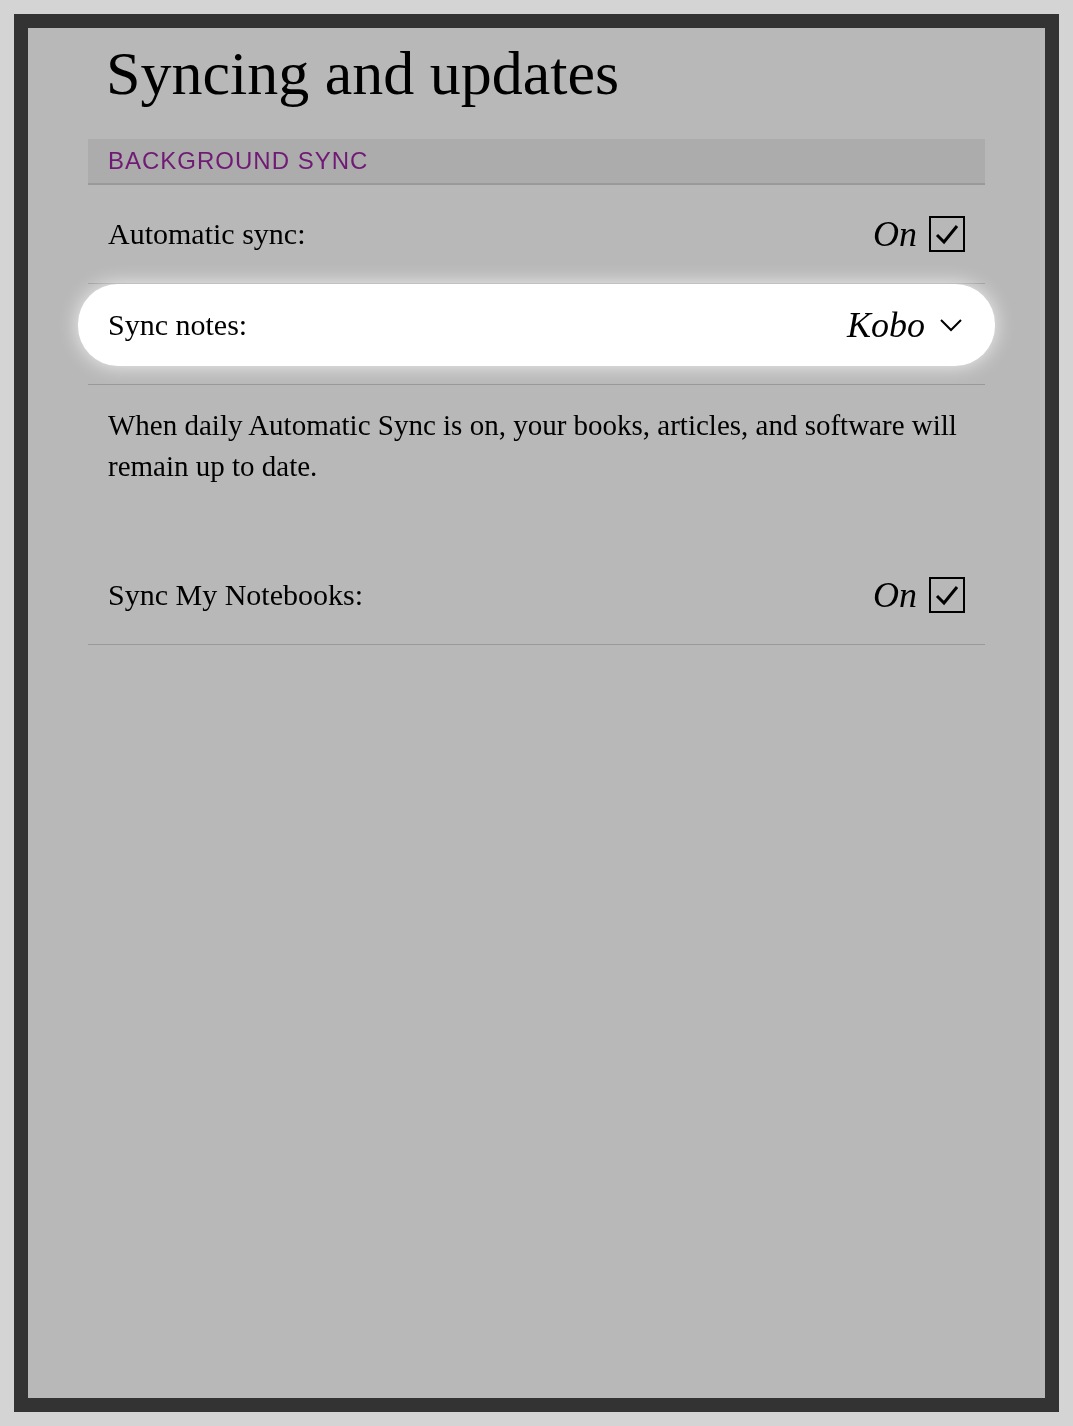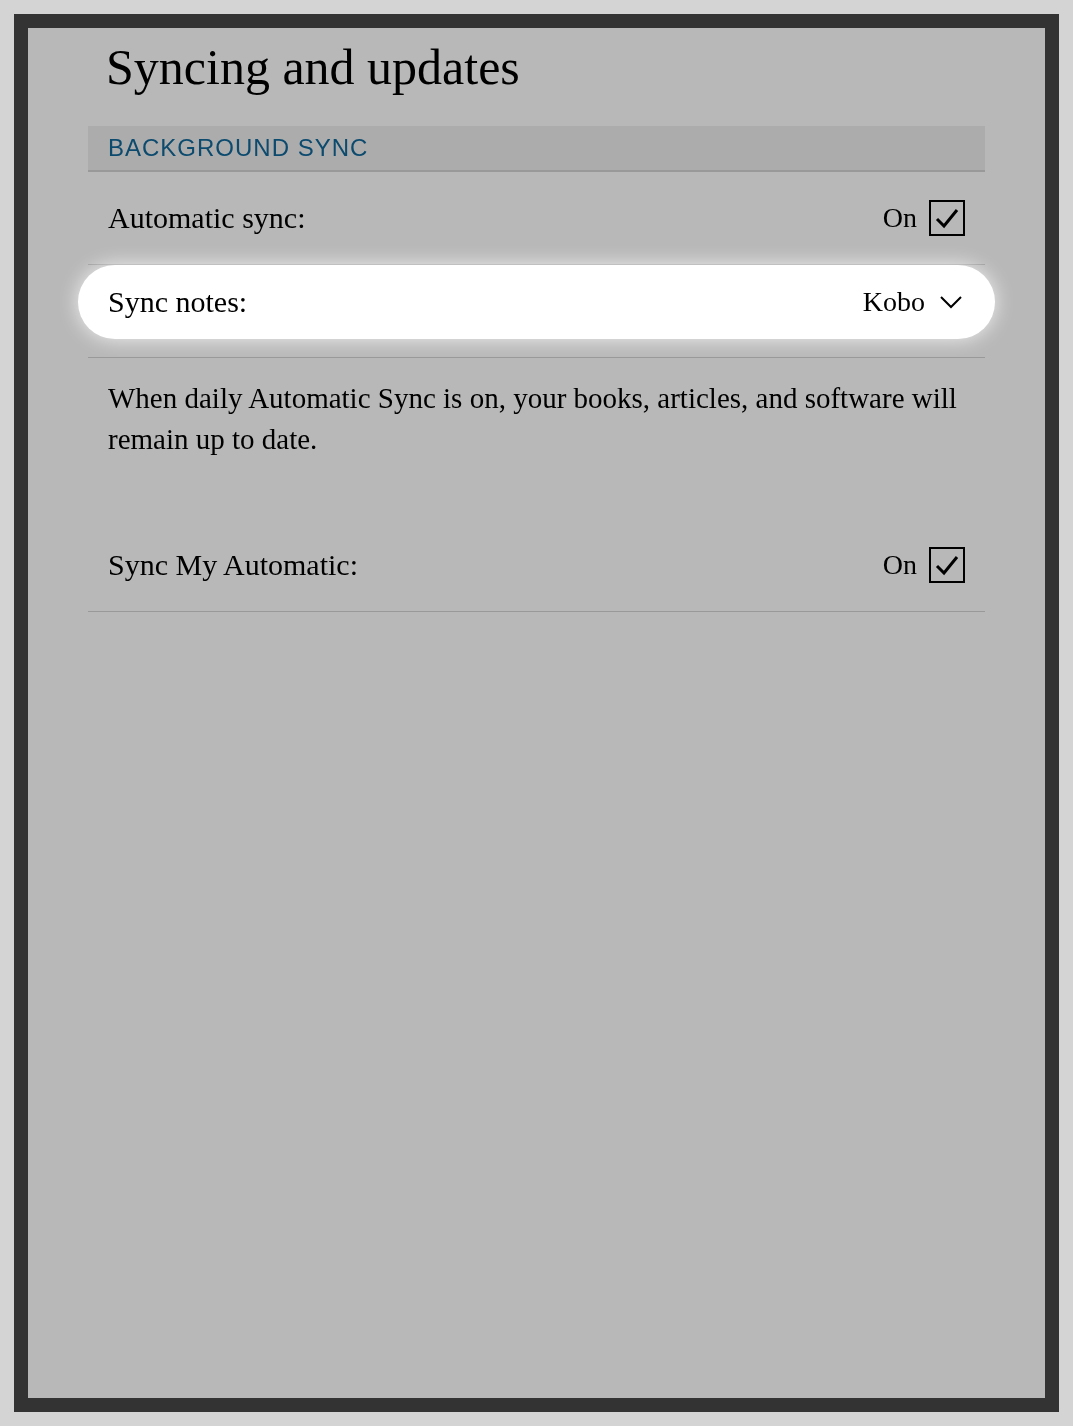--- a/index.html
+++ b/index.html
@@ -61,33 +61,33 @@
       cursor: pointer;
     }
     .close-icon svg {
       width: 38px;
       height: 38px;
       stroke: #333;
       stroke-width: 2.5;
       fill: none;
     }
     .page-title {
-      font-size: 50px;
+      font-size: 62px;
       font-weight: normal;
       color: #000;
       padding: 10px 78px 30px 78px;
       font-family: Georgia, serif;
     }
     .section-header {
       background: #acacac;
       padding: 8px 20px;
       margin: 0 60px;
       font-size: 24px;
       letter-spacing: 1px;
-      color: #0c4a6e;
+      color: #701a75;
       font-family: Arial, Helvetica, sans-serif;
       border-bottom: 2px solid #999;
     }
     .setting-row {
       display: flex;
       align-items: center;
       justify-content: space-between;
       padding: 28px 20px;
       margin: 0 60px;
       border-bottom: 1px solid #999;
@@ -104,21 +104,22 @@
       font-size: 30px;
       color: #000;
       font-family: Georgia, serif;
     }
     .setting-value-group {
       display: flex;
       align-items: center;
       gap: 12px;
     }
     .setting-value {
-      font-size: 28px;
+      font-size: 36px;
+      font-style: italic;
       color: #000;
       font-family: Georgia, serif;
     }
     .checkbox {
       width: 36px;
       height: 36px;
       border: 2.5px solid #000;
       display: flex;
       align-items: center;
       justify-content: center;
@@ -196,21 +197,21 @@
         </div>
       </div>
     </div>
 
     <div class="description row-after-highlight">When daily Automatic Sync is on, your books, articles, and software will remain up to date.</div>
 
     <div class="section-spacer"></div>
 
 
     <div class="setting-row">
-      <div class="setting-label">Sync My Automatic:</div>
+      <div class="setting-label">Sync My Notebooks:</div>
       <div class="setting-value-group">
         <span class="setting-value">On</span>
         <div class="checkbox">
           <svg viewBox="0 0 26 26">
             <polyline points="3,14 10,21 23,5"></polyline>
           </svg>
         </div>
       </div>
     </div>
 

